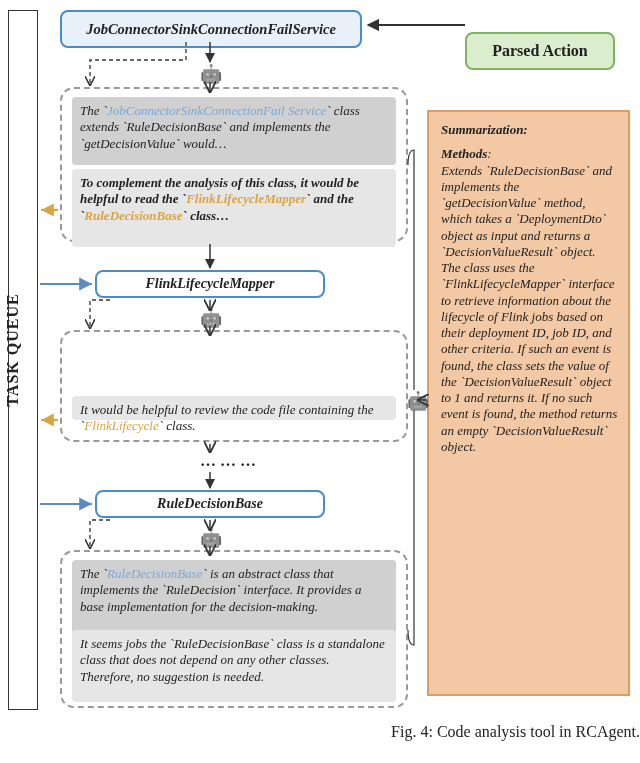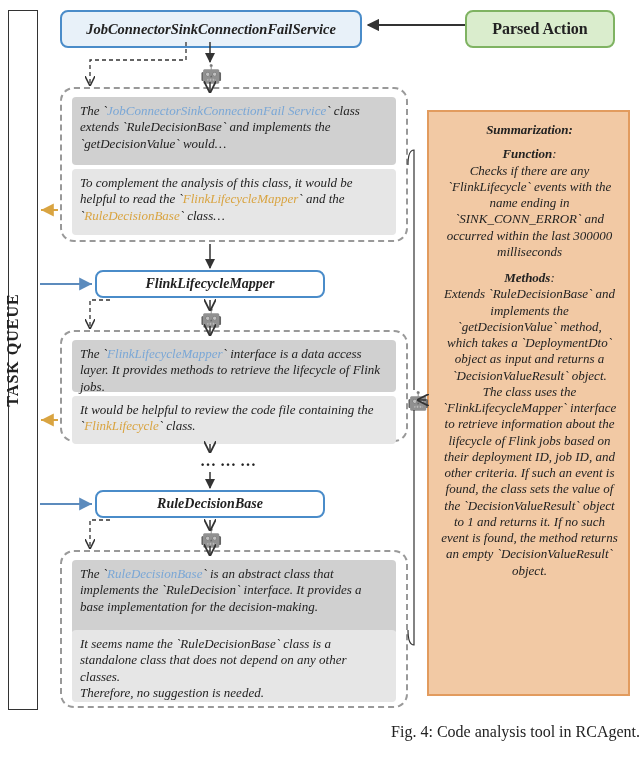--- a/index.html
+++ b/index.html
@@ -64,21 +64,21 @@
     text-align: left;
     font-weight: bold;
     font-style: italic;
     font-size: 14.5px;
     display: flex;
     align-items: center;
     justify-content: center;
     padding: 17px 6px;
   }
   .blue-box { background: var(--blue-fill); border: 2px solid var(--blue-border); }
-  .green-box { background: var(--green-fill); border: 2px solid var(--green-border); font-style: normal; font-size: 16px; }
+  .green-box { background: var(--green-fill); border: 2px solid var(--green-border); font-style: normal; font-size: 16px; margin-top: 22px; }
 
   
   .dash-card {
     position: absolute;
     border: 2px dashed var(--grey-dash);
     border-radius: 14px;
     background: #fff;
   }
   .robot-icon-small {
     font-size: 18px;
@@ -120,21 +120,20 @@
   
   .summary {
     position: absolute;
     left: 427px; top: 110px;
     width: 203px; height: 586px;
     background: var(--orange-fill);
     border: 2px solid var(--orange-border);
     padding: 10px 10px 10px 12px;
     font-size: 13px;
     line-height: 1.25;
-    text-align: center;
   }
   .summary-title {
     font-style: italic;
     font-weight: bold;
     margin-bottom: 8px;
   }
   .summary .label { font-style: italic; font-weight: bold; }
   .summary .body { font-style: italic; margin-bottom: 10px; }
 
   
@@ -153,59 +152,52 @@
   <div class="task-queue"></div>
   <div class="task-queue-label">TASK QUEUE</div>
 
   <div class="top-box blue-box" style="left:60px; top:10px; width:302px; height:30px;">JobConnectorSinkConnectionFailService</div>
   <div class="top-box green-box" style="left:465px; top:10px; width:150px; height:30px;">Parsed Action</div>
 
   <div class="dash-card" style="left:60px; top:87px; width:348px; height:155px;">
     <div class="card-inner ci-dark" style="top:8px; height:68px;">
       <span>The `</span><span class="frag-blue">JobConnectorSinkConnectionFail Service</span><span>` class extends `</span><i>RuleDecisionBase</i><span>` and implements the `</span><i>getDecisionValue</i><span>` would…</span>
     </div>
-    <div class="card-inner ci-light" style="top:80px; height:66px;">
+    <div class="card-inner ci-light" style="top:80px; height:78px;font-weight:bold;">
       <span>To complement the analysis of this class, it would be helpful to read the `</span><span class="frag-gold">FlinkLifecycleMapper</span><span>` and the `</span><span class="frag-gold">RuleDecisionBase</span><span>` class…</span>
     </div>
   </div>
   <div class="robot-icon-small" style="position:absolute; left:200px; top:63px;">🤖</div>
 
   <div class="class-title" style="left:95px; top:270px; width:230px; height:28px;">FlinkLifecycleMapper</div>
 
   <div class="dash-card" style="left:60px; top:330px; width:348px; height:112px;">
-    <div class="card-inner ci-dark" style="top:8px; height:52px;">
-      <span>The `</span><span class="frag-blue">FlinkLifecycleMapper</span><span>` interface is a data access layer. It provides methods to retrieve the lifecycle of Flink jobs.</span>
-    </div>
-    <div class="card-inner ci-light" style="top:64px; height:48px;">
+    <div class="card-inner ci-light" style="top:64px; height:24px;">
       <span>It would be helpful to review the code file containing the `</span><span class="frag-gold">FlinkLifecycle</span><span>` class.</span>
     </div>
   </div>
   <div class="robot-icon-small" style="position:absolute; left:200px; top:307px;">🤖</div>
 
   <div class="ellipsis" style="left:200px; top:452px;">…  …  …</div>
 
   <div class="class-title" style="left:95px; top:490px; width:230px; height:28px;">RuleDecisionBase</div>
 
   <div class="dash-card" style="left:60px; top:550px; width:348px; height:158px;">
     <div class="card-inner ci-dark" style="top:8px; height:74px;">
       <span>The `</span><span class="frag-blue">RuleDecisionBase</span><span>` is an abstract class that implements the `</span><i>RuleDecision</i><span>` interface. It provides a base implementation for the decision-making.</span>
     </div>
     <div class="card-inner ci-light" style="top:78px; height:72px;">
-      <span>It seems name the `</span><i>RuleDecisionBase</i><span>` class is a standalone class that does not depend on any other classes.</span><br>
+      <span>It seems jobs the `</span><i>RuleDecisionBase</i><span>` class is a standalone class that does not depend on any other classes.</span><br>
       <span>Therefore, no suggestion is needed.</span>
     </div>
   </div>
   <div class="robot-icon-small" style="position:absolute; left:200px; top:527px;">🤖</div>
 
   <div class="summary">
     <div class="summary-title">Summarization:</div>
-    <div class="body">
-      <span class="label">Function</span>:<br>
-      <span>Checks if there are any `FlinkLifecycle` events with the name ending in `SINK_CONN_ERROR` and occurred within the last 300000 milliseconds</span>
-    </div>
     <div class="body">
       <span class="label">Methods</span>:<br>
       <span>Extends `RuleDecisionBase` and implements the `getDecisionValue` method, which takes a `DeploymentDto` object as input and returns a `DecisionValueResult` object. The class uses the `FlinkLifecycleMapper` interface to retrieve information about the lifecycle of Flink jobs based on their deployment ID, job ID, and other criteria. If such an event is found, the class sets the value of the `DecisionValueResult` object to 1 and returns it. If no such event is found, the method returns an empty `DecisionValueResult` object.</span>
     </div>
   </div>
   <div class="robot-icon-small" style="position:absolute; left:407px; top:390px;">🤖</div>
 
   <svg class="arrows">
     <defs>
       <marker id="ah" viewBox="0 0 10 10" refX="9" refY="5" markerWidth="7" markerHeight="7" orient="auto-start-reverse">

